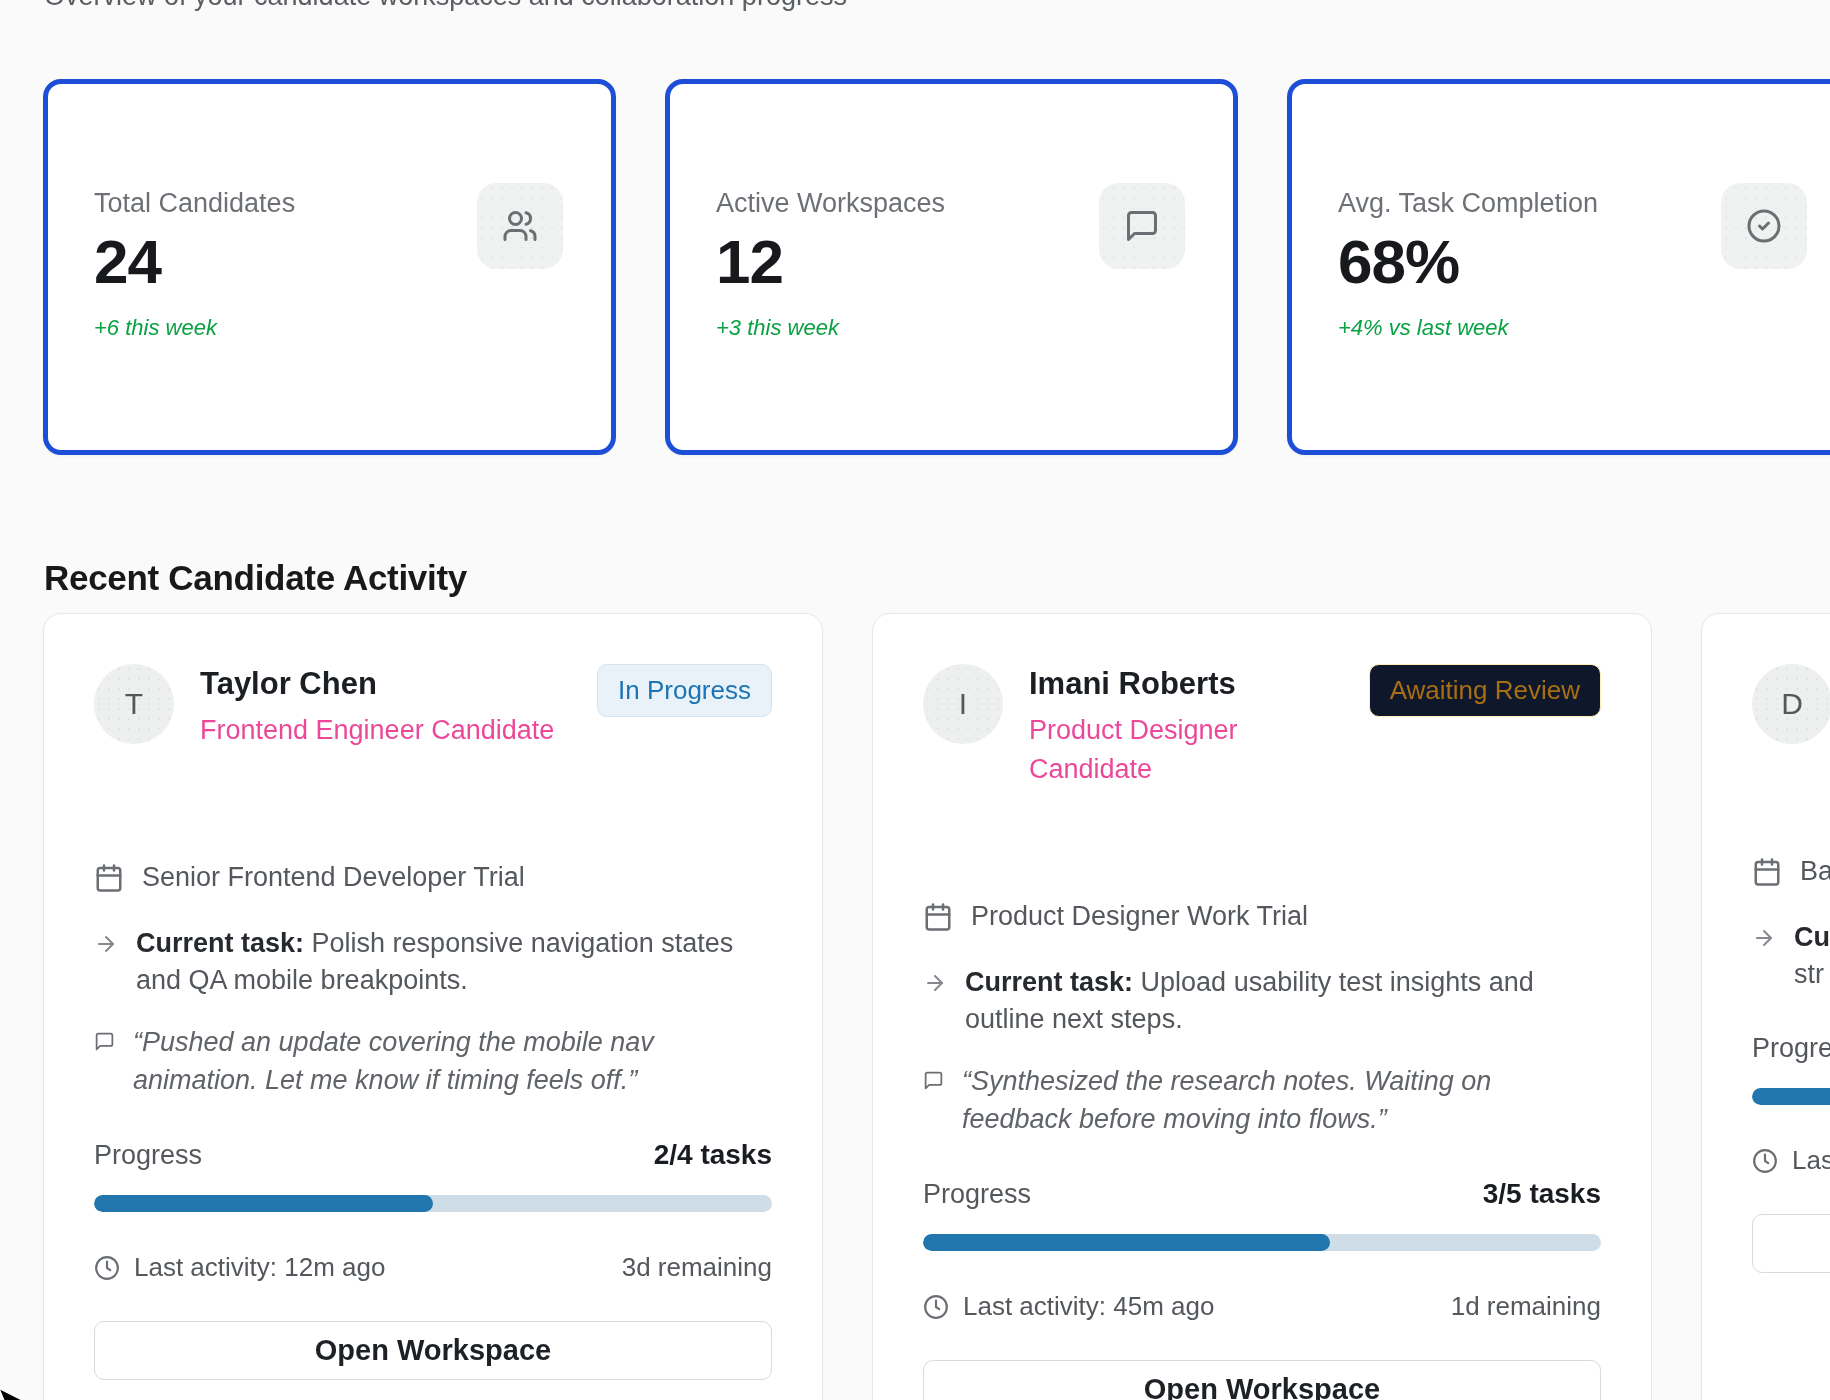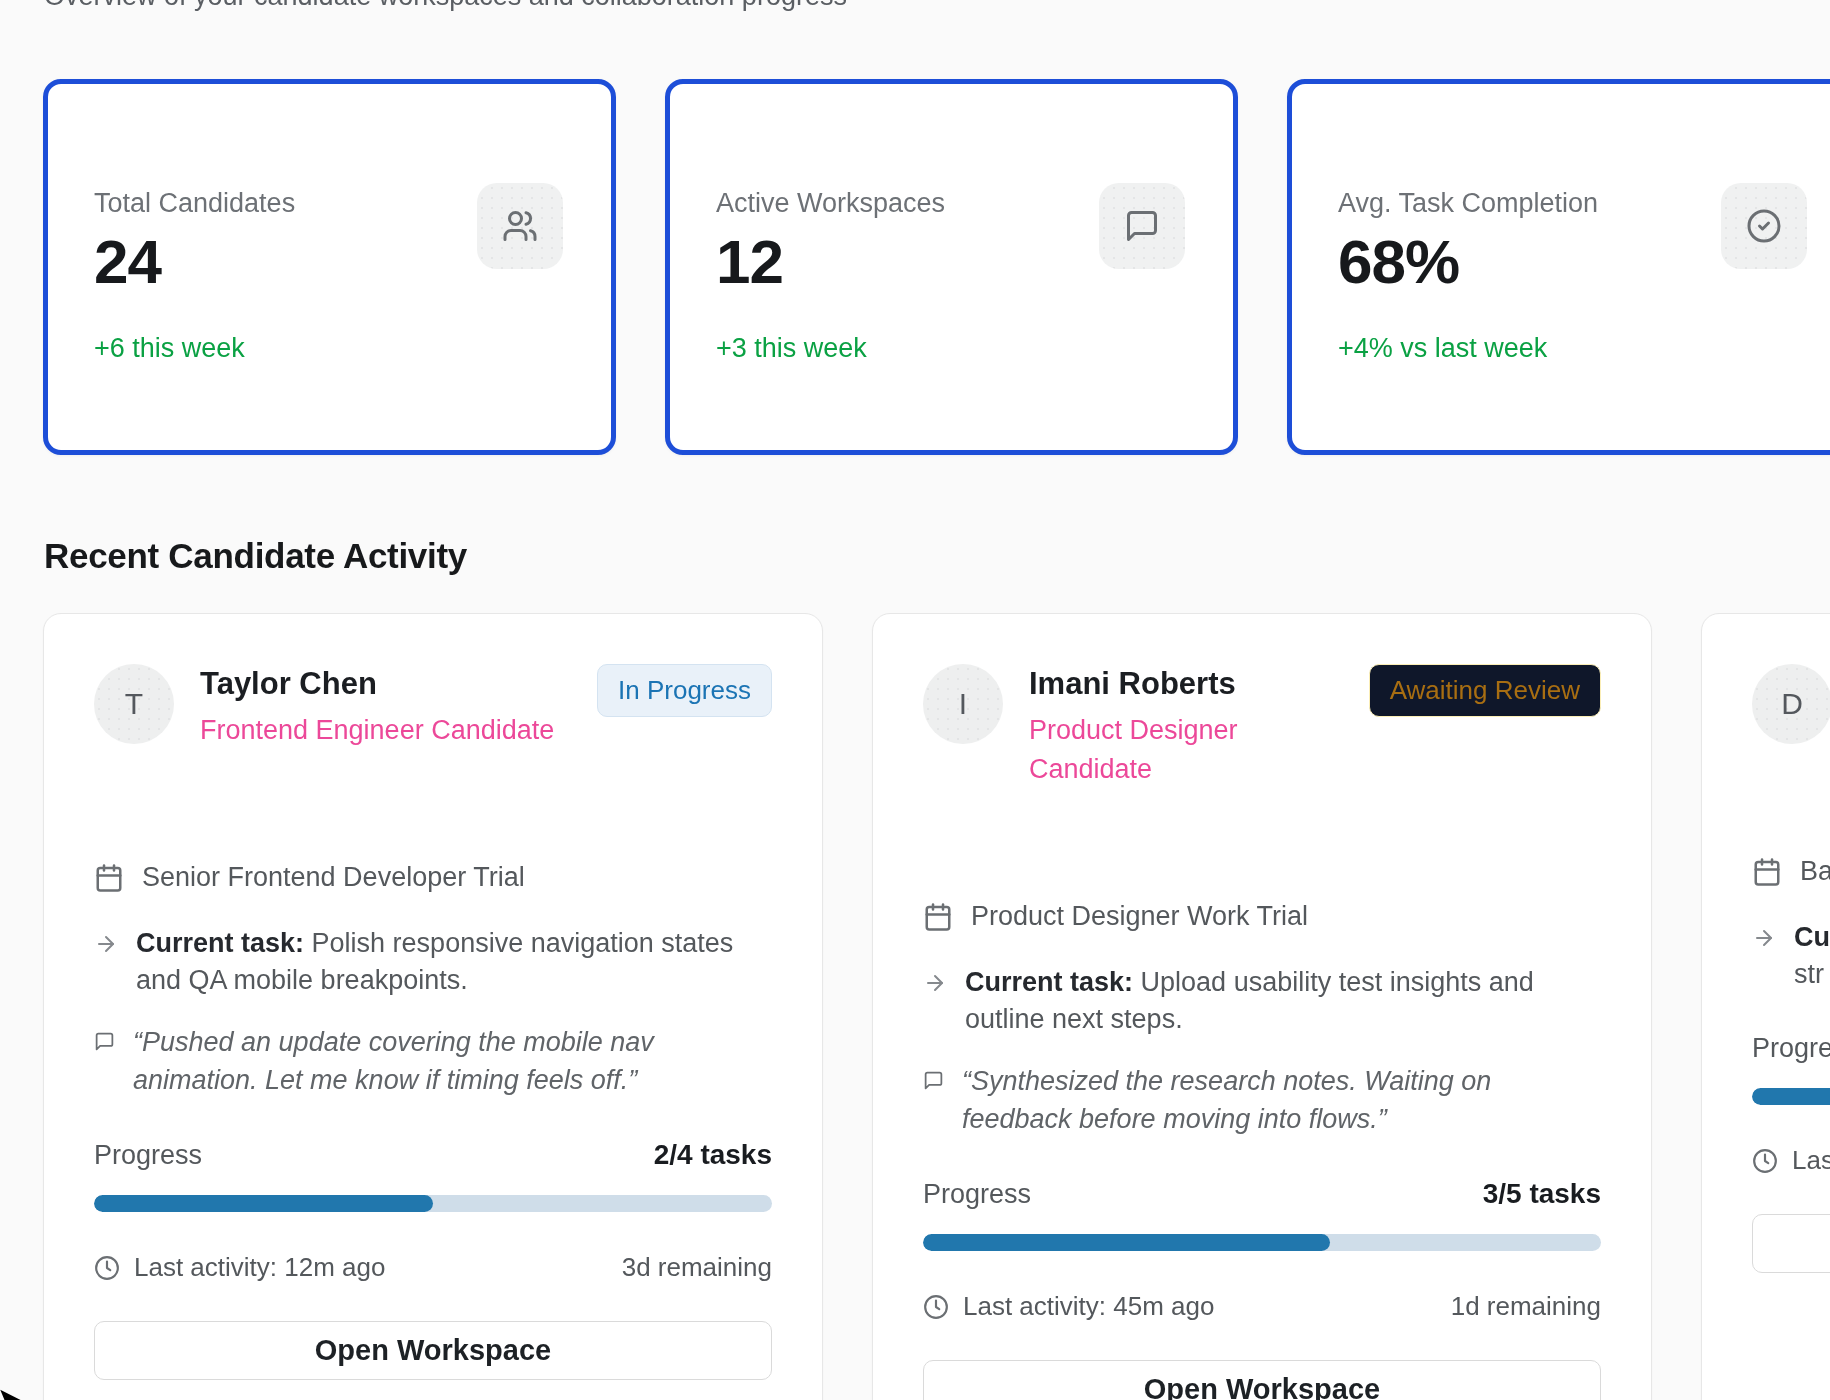--- a/index.html
+++ b/index.html
@@ -25,34 +25,34 @@
   }
   .stat-card {
     width: 573px; height: 376px; box-sizing: border-box;
     background: #fff; border: 5px solid #1d4ed8; border-radius: 18px;
     box-shadow: 0 1px 3px rgba(0,0,0,.05);
     position: relative; padding: 104px 46px 0;
     flex-shrink: 0;
   }
   .stat-label { font-size: 27px; color: #6d7176; }
   .stat-value { margin-top: 7px; font-size: 62px; font-weight: 700; color: #17191c; letter-spacing: -1px; }
-  .stat-delta { margin-top: 36px; font-size: 27px; color: #0aa143; }
+  .stat-delta { margin-top: 18px; font-size: 22px; color: #0aa143; font-style: italic; }
   .stat-iconbox {
     position: absolute; top: 99px; right: 48px;
     width: 86px; height: 86px; border-radius: 20px;
     background-color: #f0f1f1;
     background-image: radial-gradient(circle, #e4e5e6 1.2px, transparent 1.2px);
     background-size: 10px 10px;
     display: flex; align-items: center; justify-content: center;
     color: #6b6f73;
   }
 
   
   .section-title {
-    position: absolute; left: 44px; top: 536px;
+    position: absolute; left: 44px; top: 558px;
     font-size: 35px; font-weight: 700; color: #17191b; letter-spacing: -0.3px;
   }
 
   
   .cands-row {
     position: absolute; left: 43px; top: 613px;
     display: flex; gap: 49px; height: 860px;
   }
   .cand-card {
     width: 780px; box-sizing: border-box; flex-shrink: 0;

